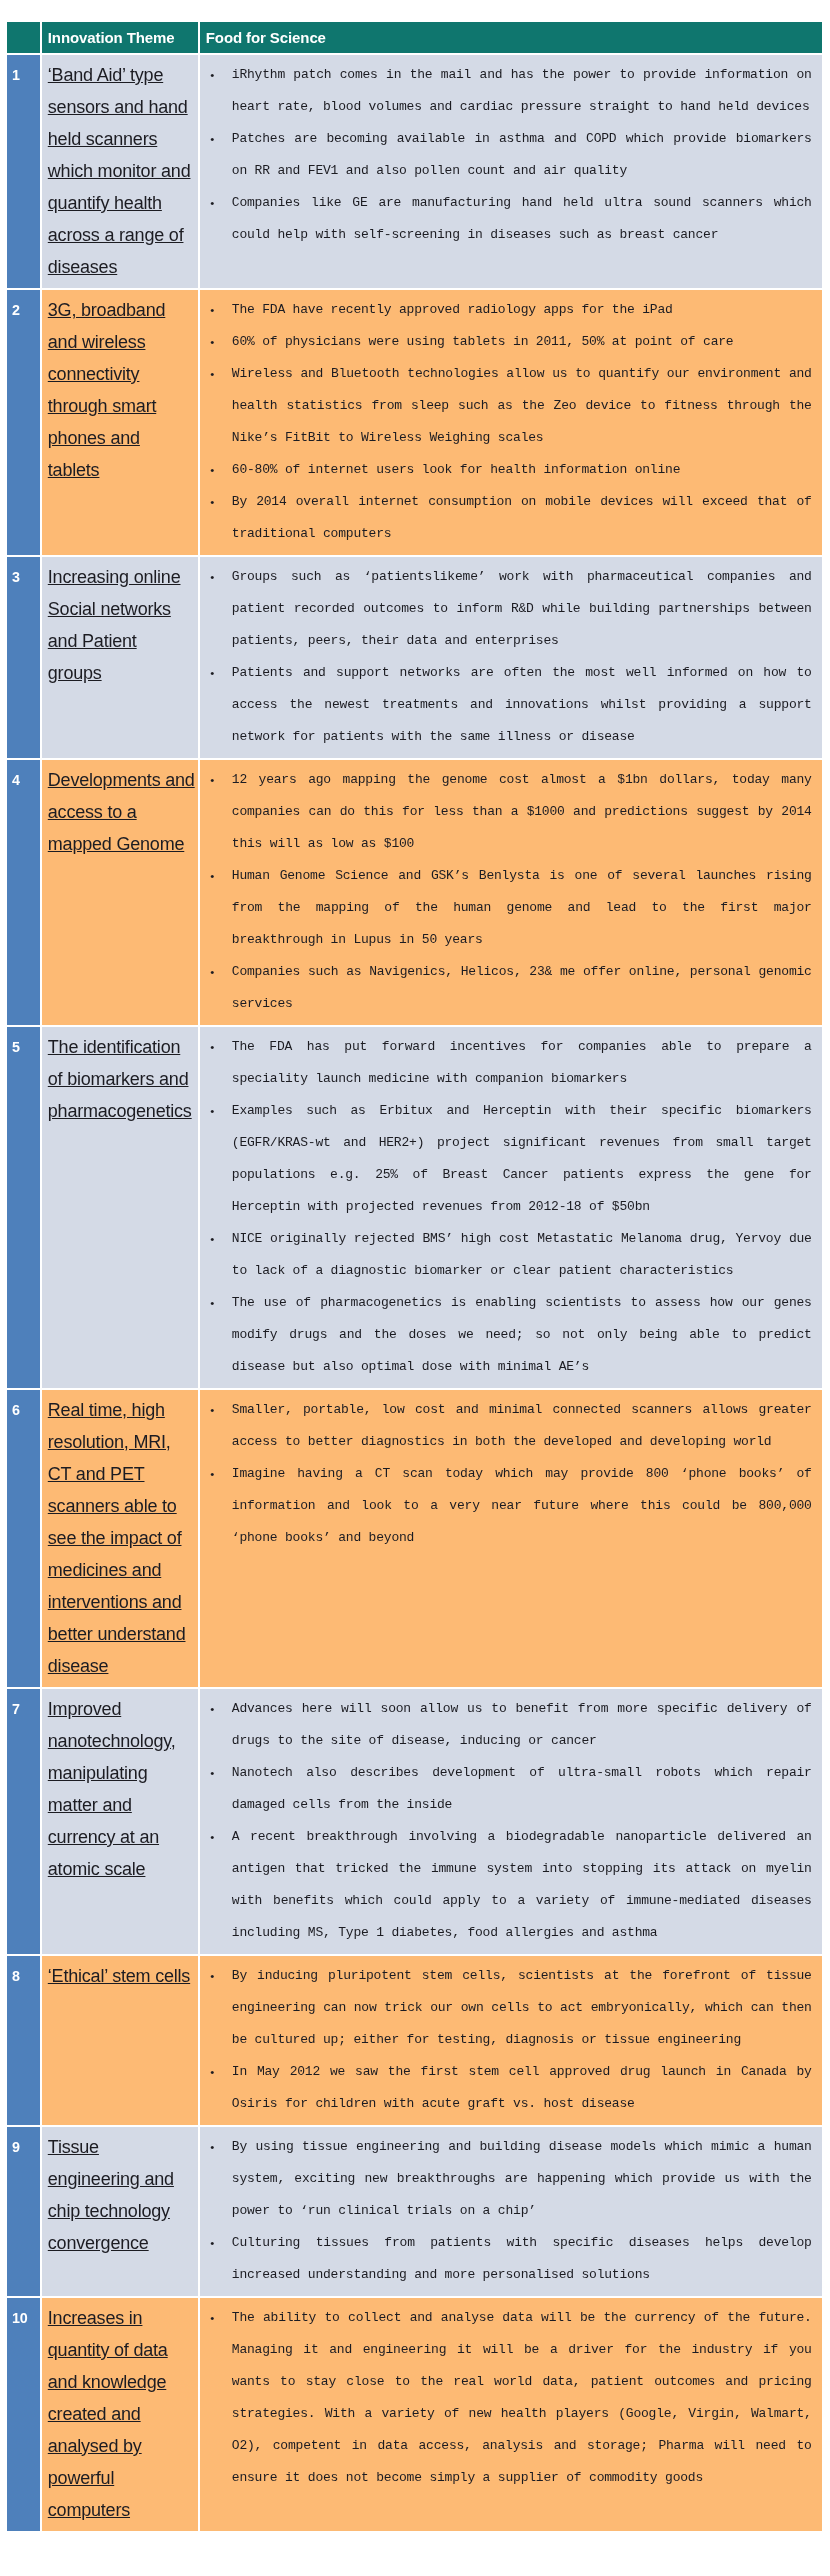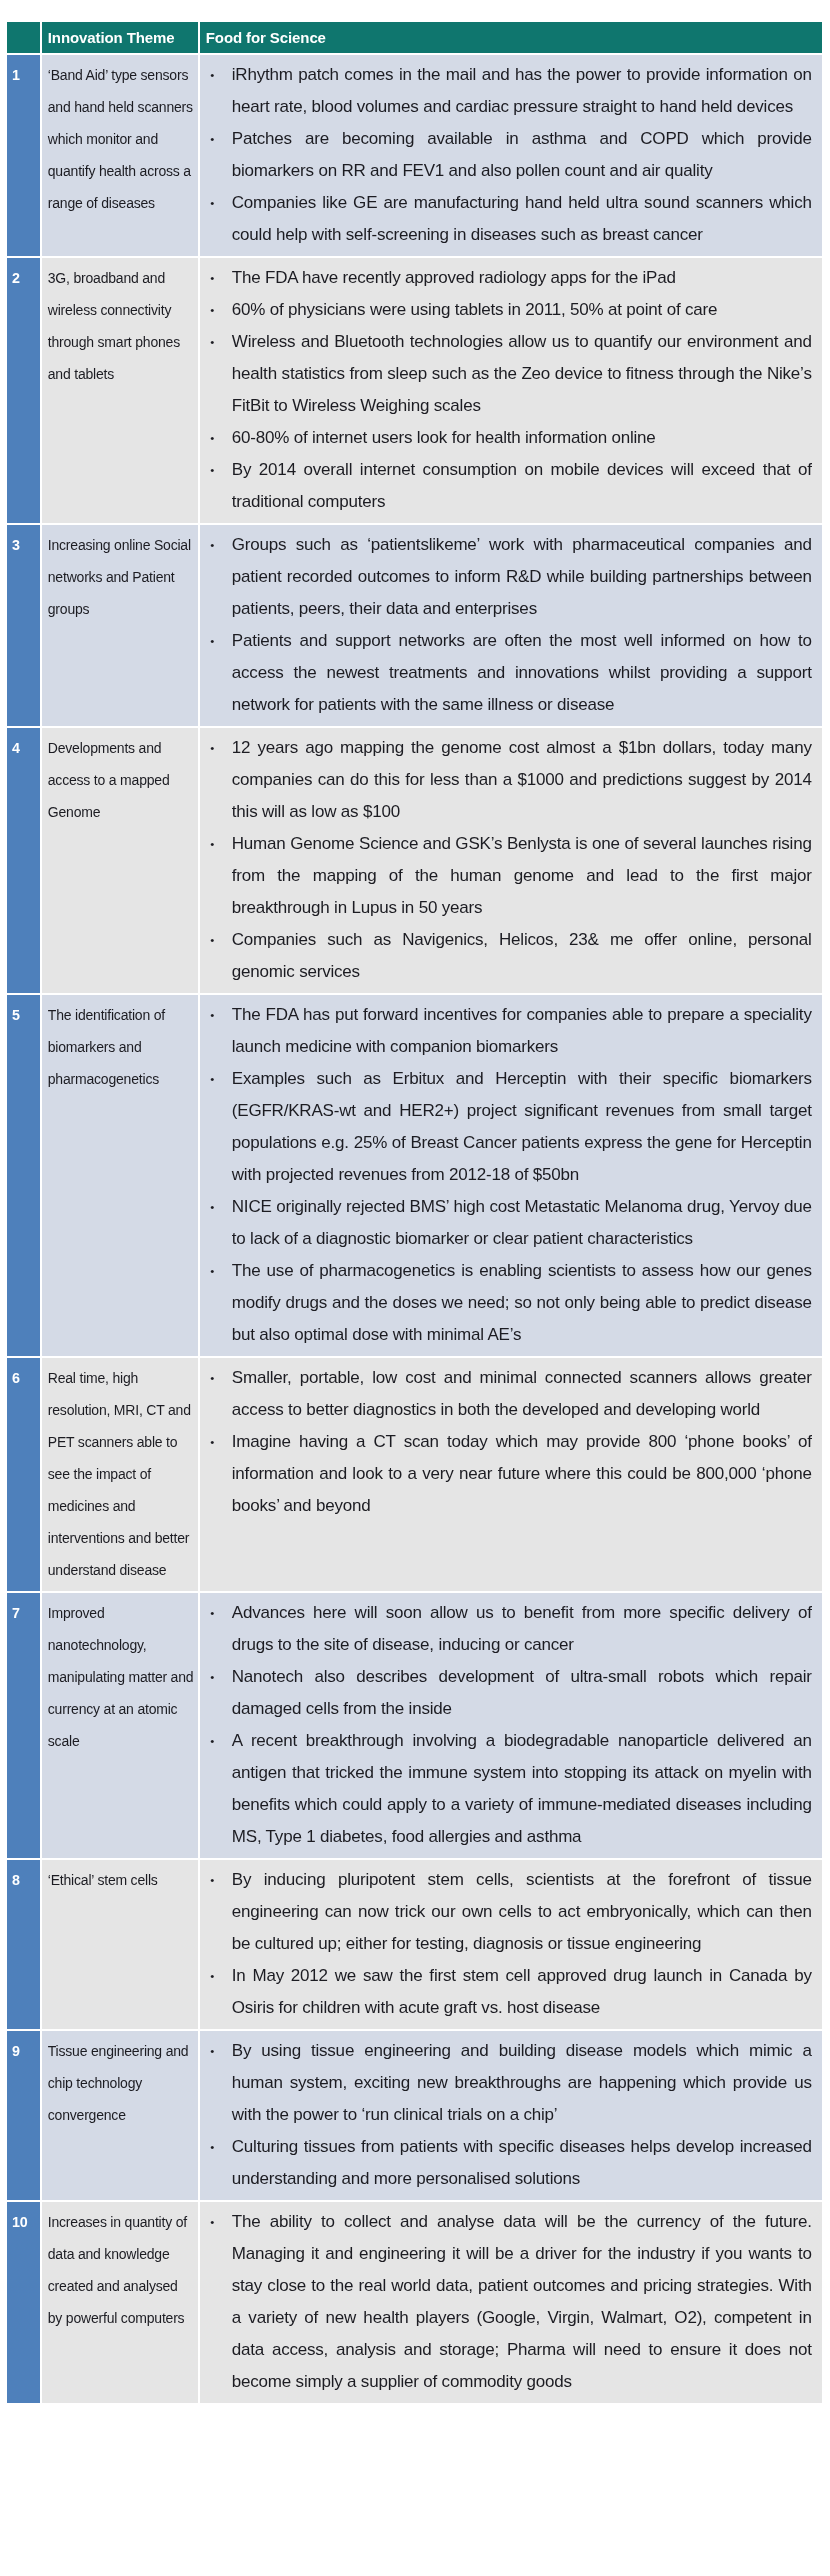--- a/index.html
+++ b/index.html
@@ -37,44 +37,46 @@
   thead th.corner { padding: 0; }
   td.num-cell {
     background: #4e80bb;
     color: #ffffff;
     font-weight: bold;
     font-size: 14.3px;
     line-height: 32px;
     padding: 3.6px 1.8px 3.6px 4.5px;
   }
   tr.band-dark  td.theme-cell, tr.band-dark  td.food-cell { background: #d4dae6; }
-  tr.band-light td.theme-cell, tr.band-light td.food-cell { background: #e5e5e5; }
+  tr.band-light td.theme-cell, tr.band-light td.food-cell { background: #fdba74; }
   td.theme-cell {
-    font-size: 14px;
+    font-size: 18px;
     line-height: 32px;
     padding: 3.6px 3.6px 5.4px 5.4px;
     letter-spacing: -0.2px;
+    text-decoration: underline;
   }
   td.food-cell {
     padding: 3.6px 10.7px 5.4px 9px;
   }
   .bullet-item { display: flex; }
   .bullet-marker {
     flex: 0 0 21.5px;
     width: 21.5px;
     font-size: 11.6px;
     line-height: 32px;
     padding-left: 0.9px;
   }
   .bullet-text {
     flex: 1;
-    font-size: 17px;
+    font-size: 13px;
     line-height: 32px;
     text-align: justify;
     letter-spacing: -0.2px;
+    font-family: Liberation Mono, monospace;
   }
 </style>
 </head>
 <body>
 
 <div class="page">
   <table class="itable">
     <colgroup>
       <col class="c-num">
       <col class="c-theme">

